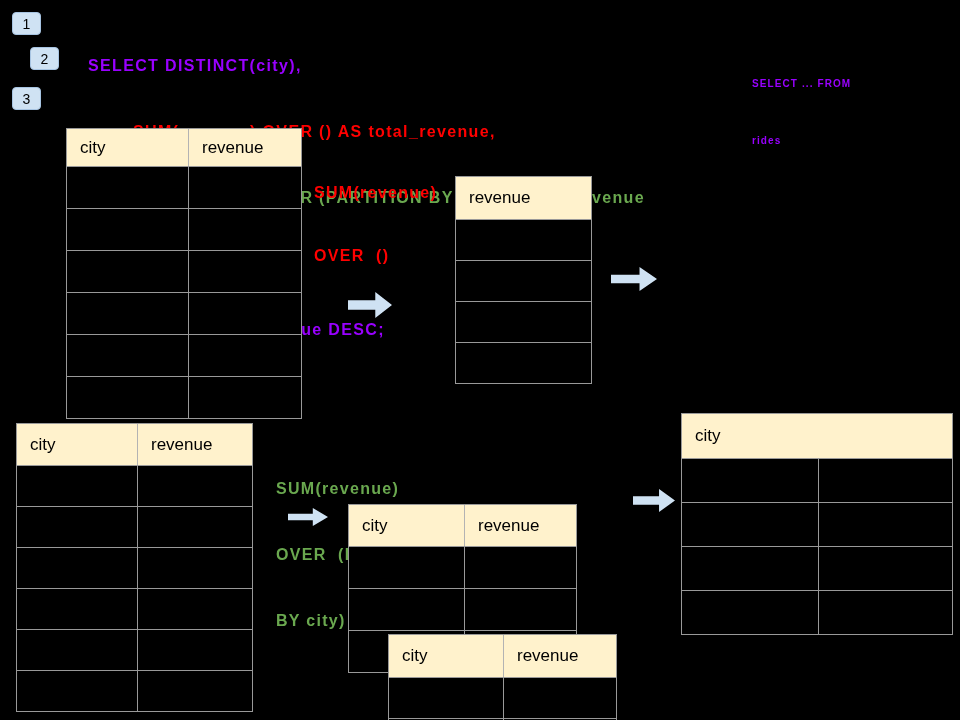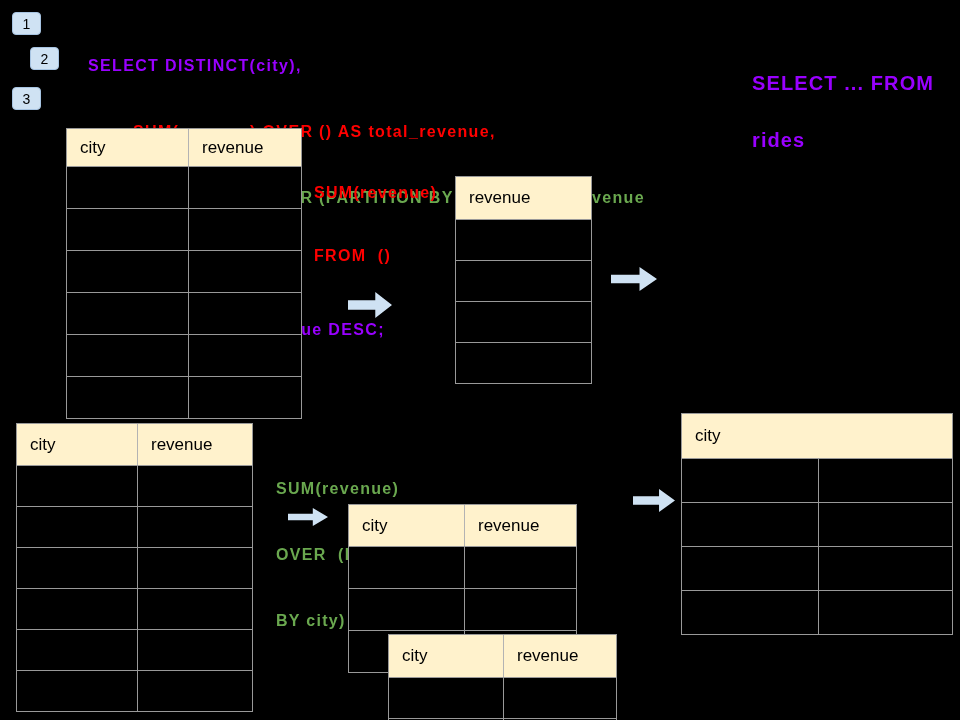--- a/index.html
+++ b/index.html
@@ -9,21 +9,21 @@
   
   .code{position:absolute;font-family:Liberation Sans, sans-serif;
         font-weight:bold;white-space:pre;}
   .main-code{left:88px;top:11px;font-size:16px;letter-spacing:1.35px;line-height:22px;}
   .main-code .cl.ind-1{margin-left:45px;}
   .main-code .cl.ind-2{margin-left:23px;}
   .ann-total{left:314px;top:140px;font-size:16px;letter-spacing:1.3px;line-height:21px;
              color:var(--code-red);}
   .ann-partition{left:276px;top:434px;font-size:16px;letter-spacing:1.3px;line-height:22px;
              color:var(--code-green);}
-  .ann-selectfrom{left:752px;top:36px;font-size:20px;letter-spacing:1.1px;line-height:19px;
+  .ann-selectfrom{left:752px;top:36px;font-size:10px;letter-spacing:1.1px;line-height:19px;
              color:var(--code-purple);}
 
   
   .badge{position:absolute;width:27px;height:21px;background:var(--badge-bg);
          border:1px solid #a7c4e2;border-radius:4px;color:#000;font-size:14px;
          display:flex;align-items:center;justify-content:center;}
   .b1{left:12px;top:12px;}
   .b2{left:30px;top:47px;}
   .b3{left:12px;top:87px;}
 
@@ -87,21 +87,21 @@
     <div class="cl ind-2" style="color: var(--code-purple);">ORDER by city_revenue DESC;</div>
   </div>
 
   <div class="code ann-selectfrom">
     <div>SELECT ... FROM</div>
     <div>rides</div>
   </div>
 
   <div class="code ann-total">
     <div>SUM(revenue)</div>
-    <div>FROM  ()</div>
+    <div>OVER  ()</div>
   </div>
 
   <div class="code ann-partition">
     <div>SUM(revenue)</div>
     <div>OVER  (PARTITION</div>
     <div>BY city)</div>
   </div>
 
   <div class="table t1">
     <div class="thead">

